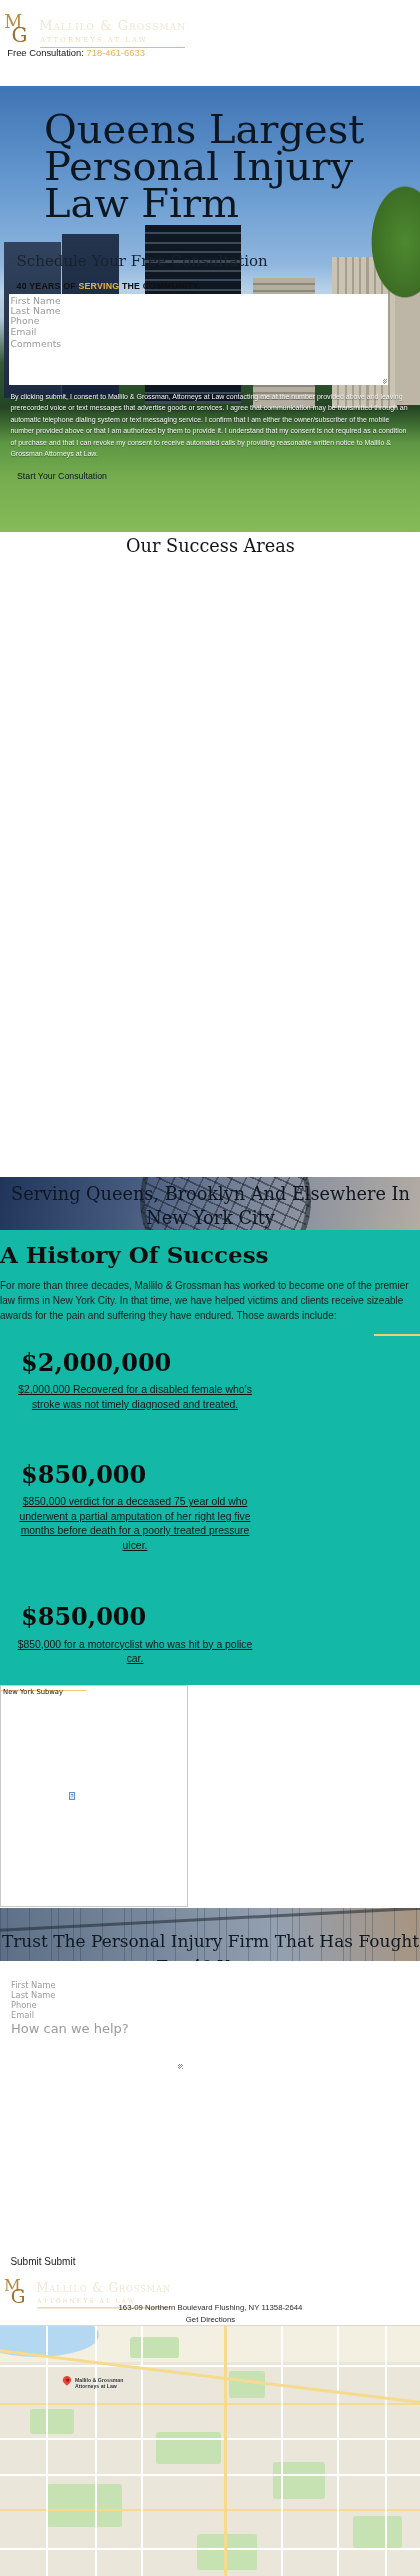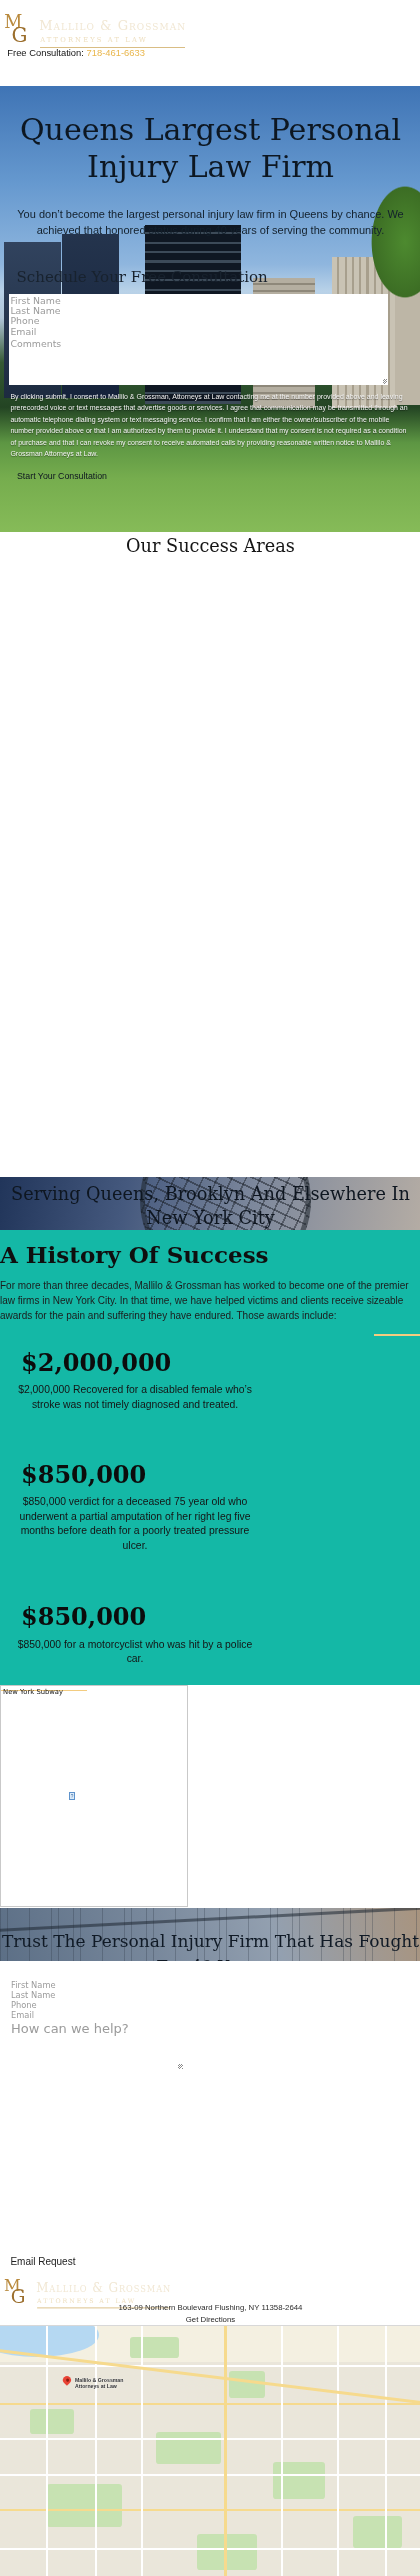--- a/index.html
+++ b/index.html
@@ -49,22 +49,22 @@
   .b3 { left: 145px; top: 139px; width: 96px; height: 179px;
         background: repeating-linear-gradient(180deg,#0f1722 0 7.3px,#3c4a58 7.3px 9.4px); }
   .b4 { left: 332px; top: 171px; width: 65px; height: 151px;
         background: repeating-linear-gradient(90deg,#c9c3b4 0 5.2px,#a79f8d 5.2px 7.3px); }
   .b5 { left: 253px; top: 192px; width: 62px; height: 130px;
         background: repeating-linear-gradient(180deg,#b4aea0 0 5.2px,#8e887a 5.2px 6.8px); }
   .b6 { left: 395px; top: 184px; width: 26px; height: 135px; background: #bdb6a6; }
   .tree-r { position: absolute; right: -31px; top: 78px; width: 94px; height: 156px;
         background: radial-gradient(closest-side,#4d8a2f,#3c6d24 70%, transparent 72%); }
   .hero-title {
-    position: relative; z-index: 3; padding-top: 25px; text-align: center;
-    font-size: 30px; line-height: 37px; font-weight: 400; color: #0d1722;
+    position: relative; z-index: 3; padding-top: 25px; 
+    font-size: 40px; line-height: 37px; font-weight: 400; color: #0d1722; margin-left: 44px;
   }
   .hero-sub {
     position: relative; z-index: 3; margin-top: 22px; text-align: center;
     font-size: 11px; line-height: 15.6px; color: #13202c; padding: 0 2.1px;
   }
   .hero-form-head {
     position: relative; z-index: 3; margin: 30px 0 0 16.6px;
     font-size: 15px; color: #18222e; font-weight: 400;
   }
   .hero-form-sub { position: relative; z-index: 3; margin: 11.4px 0 0 16.6px; font-size: 8.8px; font-weight: bold; color: #101010; letter-spacing: 0.2px; }
@@ -107,21 +107,21 @@
     font-size: 17.7px; line-height: 24px; font-weight: 400; color: #0e1620;
   }
 
   
   .history { position: relative; height: 455px; background: #14b8a6; }
   .history h2 { padding-top: 11.4px; font-size: 23px; font-weight: 700; color: #0f0f0f; }
   .history .intro { margin-top: 9.4px; width: 416px; font-size: 10px; line-height: 15px; color: #1c1c1c; }
   .gold-frag-1 { position: absolute; right: 0; top: 104px; width: 47px; height: 2.1px; background: #f3cc80; }
   .award { width: 270px; }
   .award .amount { margin-left: 21px; font-size: 24px; font-weight: 700; color: #0c0c0c; line-height: 25px; }
-  .award .desc { margin-top: 8.3px; padding: 0 16.6px; text-align: center; font-size: 10.4px; line-height: 14.5px; color: #141414; }
+  .award .desc { margin-top: 8.3px; padding: 0 16.6px; text-align: center; font-size: 10.4px; line-height: 14.5px; color: #141414; text-decoration: underline; }
   .aw1 { margin-top: 27px; } .aw2 { margin-top: 50px; } .aw3 { margin-top: 51px; }
 
   
   .subway-wrap { position: relative; height: 223px; background: #fff; }
   .subway-box { position: absolute; left: 0; top: 0; width: 188px; height: 222px; border: 0.5px solid #c9c9c9; background: #fff; }
   .subway-gold { position: absolute; left: 0; top: 3.6px; width: 86px; height: 1.6px; background: #f3cc80; }
   .subway-label { position: absolute; left: 2.1px; top: 1.6px; font-size: 6.8px; color: #101010; font-family: "DejaVu Sans", sans-serif; }
   .broken-img { position: absolute; left: 68px; top: 106px; width: 6.2px; height: 8.3px;
     border: 0.5px solid #5f93cc; background: #dcebf9; color: #3c6ea5; font-size: 4.7px; line-height: 7.3px; text-align: center; }
 
@@ -198,21 +198,20 @@
 <div class="hero">
   <div class="bldg b1"></div>
   <div class="bldg b2"></div>
   <div class="bldg b3"></div>
   <div class="bldg b5"></div>
   <div class="bldg b4"></div>
   <div class="bldg b6"></div>
   <div class="tree-r"></div>
 
   <h1 class="hero-title serif">Queens Largest Personal Injury Law Firm</h1>
-  <div class="hero-sub">You don’t become the largest personal injury law firm in Queens by chance. We achieved that honored status during 40 years of serving the community.</div>
   <h2 class="hero-form-head serif">Schedule Your Free Consultation</h2>
   <div class="hero-form-sub">
     <span>40 YEARS OF </span><span class="gold">SERVING</span><span> THE COMMUNITY.</span>
   </div>
 
   <form class="hero-form">
     <input type="text" placeholder="First Name" style="">
     <input type="text" placeholder="Last Name" style="">
     <input type="text" placeholder="Phone" style="">
     <input type="text" placeholder="Email" style="">
@@ -270,21 +269,21 @@
   <form class="req-form">
     <input type="text" placeholder="First Name" style="">
     <input type="text" placeholder="Last Name" style="">
     <input type="text" placeholder="Phone" style="">
     <input type="text" placeholder="Email" style="">
     <div style="position:relative;width:174px;">
       <textarea placeholder="How can we help?" style=""></textarea>
       <div class="resize-grip"></div>
     </div>
   </form>
-  <button class="req-submit">Email Request</button>
+  <button class="req-submit">Submit Submit</button>
 </div>
 
 <div class="footer-info">
   <div class="logo">
     <div class="monogram">
       <span class="m">M</span>
       <span class="g">G</span>
     </div>
     <div class="logo-name serif">Mallilo &amp; Grossman</div>
     <div class="logo-tagline">ATTORNEYS AT LAW</div>

